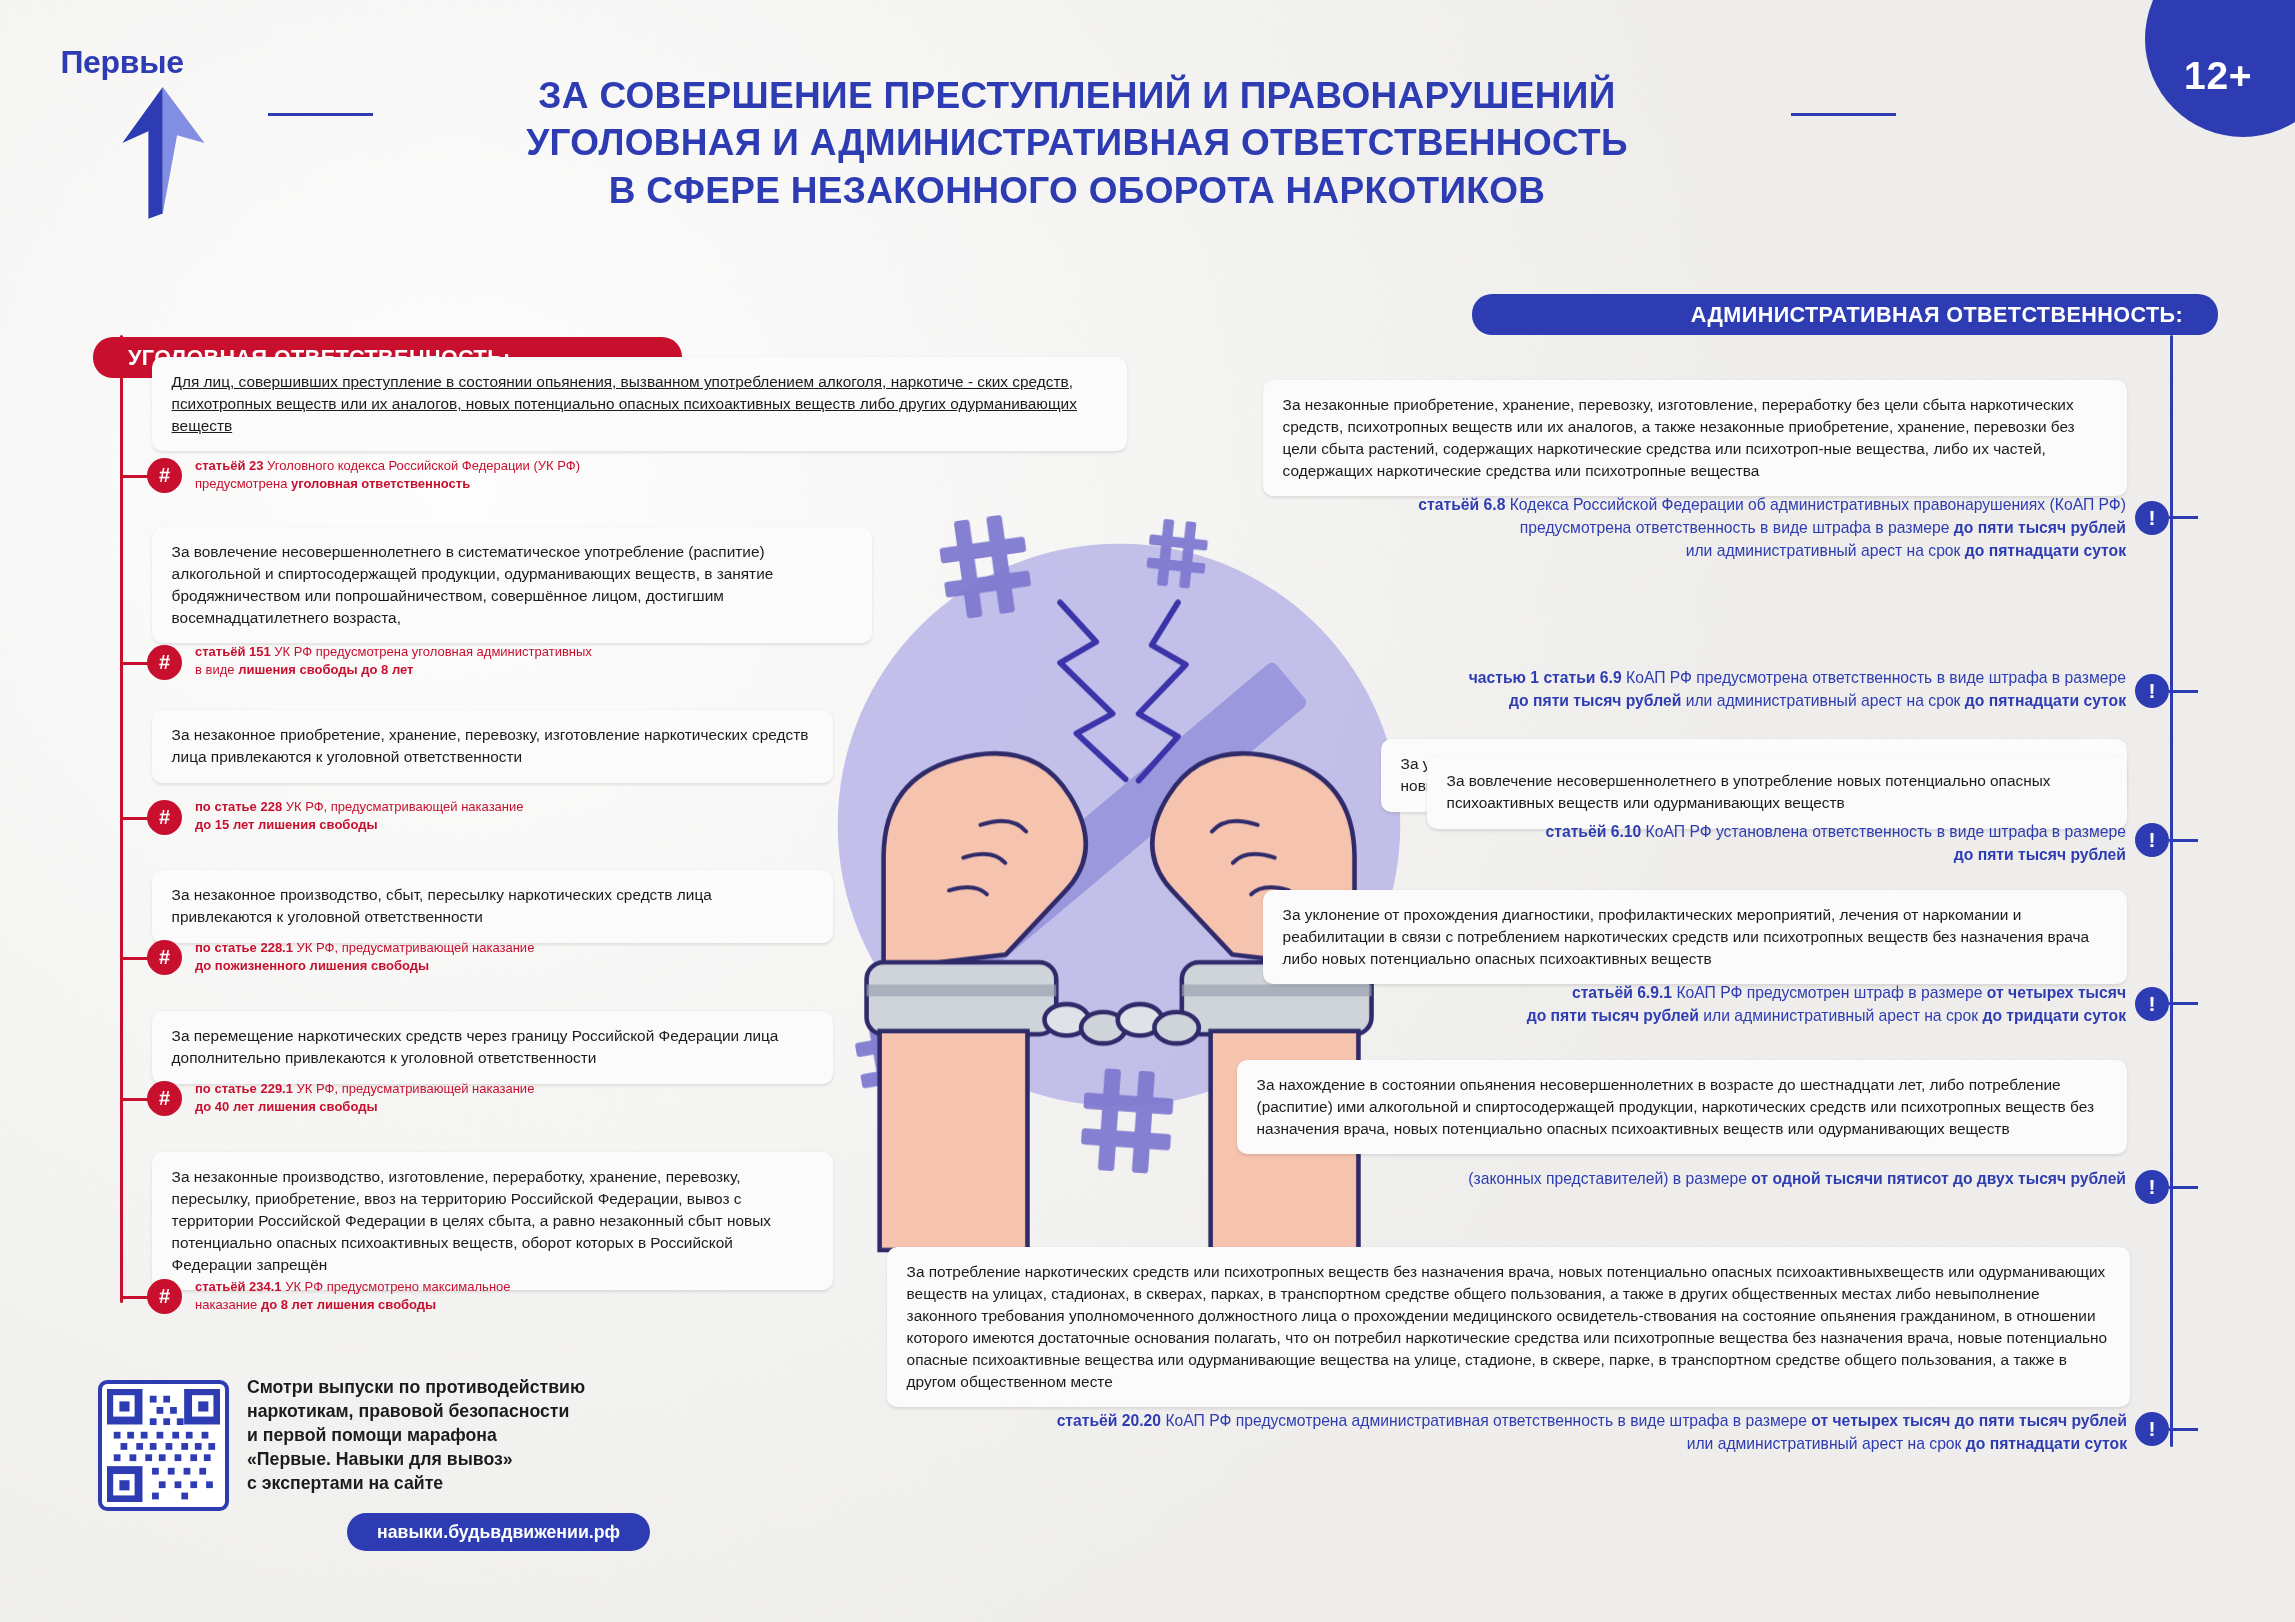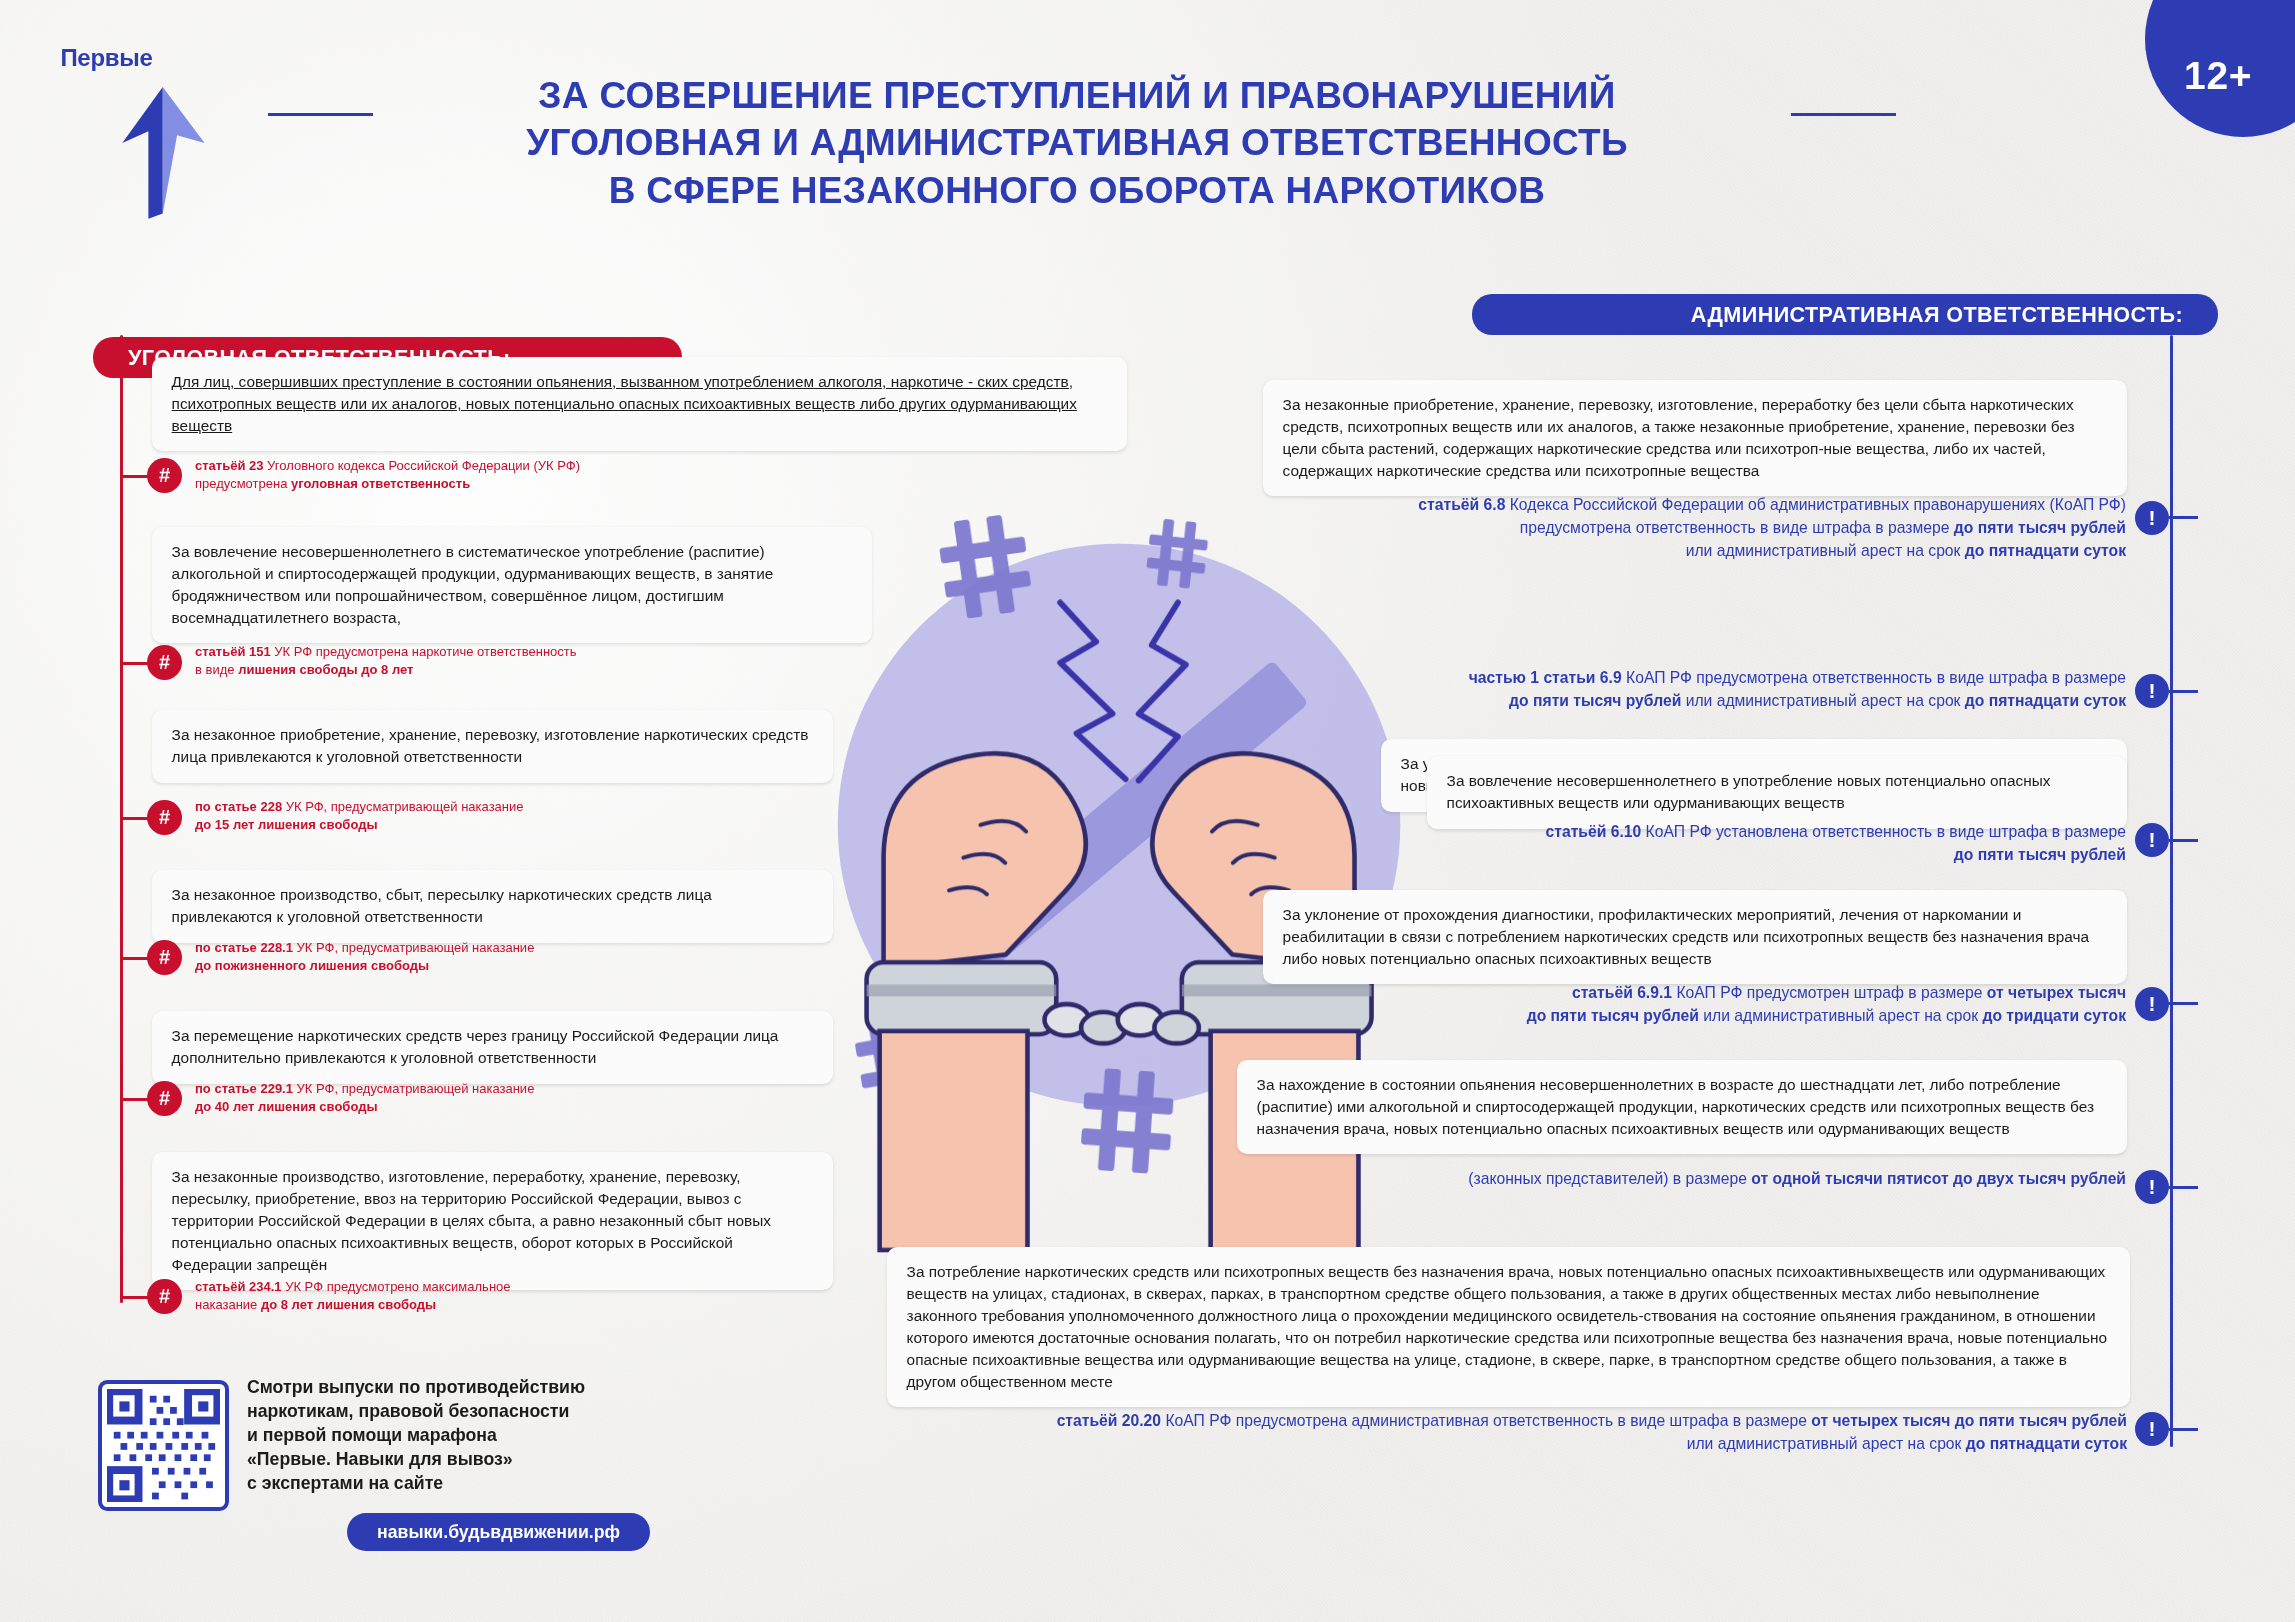--- a/index.html
+++ b/index.html
@@ -50,21 +50,21 @@
     position: absolute;
     left: 46px;
     top: 29.4px;
     width: 190px;
     height: 190px;
   }
   .logo-word {
     position: absolute;
     left: 14.4px;
     top: 14.4px;
-    font-size: 24px;
+    font-size: 32px;
     font-weight: bold;
     color: #2d3cb2;
     letter-spacing: -0.3px;
   }
   .logo-arrow {
     position: absolute;
     left: 71px;
     top: 54px;
     width: 98px;
     height: 137px;
@@ -381,21 +381,21 @@
   </div>
 
   <div class="card" style="left:152px; top:527px; width:720px;">
     <span>За вовлечение несовершеннолетнего в систематическое употребление (распитие) алкогольной и спиртосодержащей продукции, одурманивающих веществ, в занятие бродяжничеством или попрошайничеством, совершённое лицом, достигшим восемнадцатилетнего возраста,</span>
   </div>
   <div class="hash-badge" style="left:147px; top:645px;">
     <span>#</span>
   </div>
   <div class="tick-l" style="left:122px; top:662px; width:26px;"></div>
   <div class="law" style="left:195px; top:643px; width:720px;">
-    <div><span class="code">статьёй 151</span><span> УК РФ предусмотрена наркотиче ответственность</span></div>
+    <div><span class="code">статьёй 151</span><span> УК РФ предусмотрена уголовная административных</span></div>
     <div><span>в виде </span><span class="code">лишения свободы до 8 лет</span></div>
   </div>
 
   <div class="card" style="left:152px; top:710px; width:681px;">
     <span>За незаконное приобретение, хранение, перевозку, изготовление наркотических средств лица привлекаются к уголовной ответственности</span>
   </div>
   <div class="hash-badge" style="left:147px; top:800px;">
     <span>#</span>
   </div>
   <div class="tick-l" style="left:122px; top:817px; width:26px;"></div>

